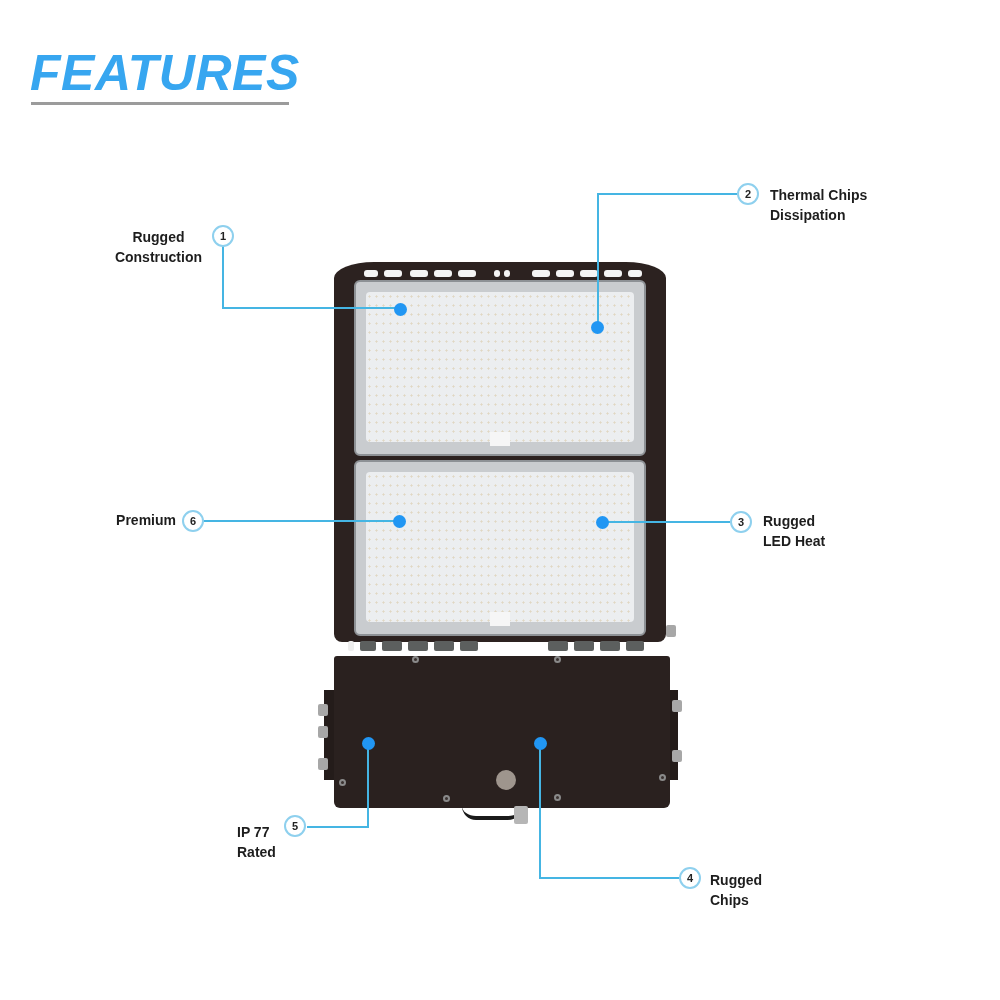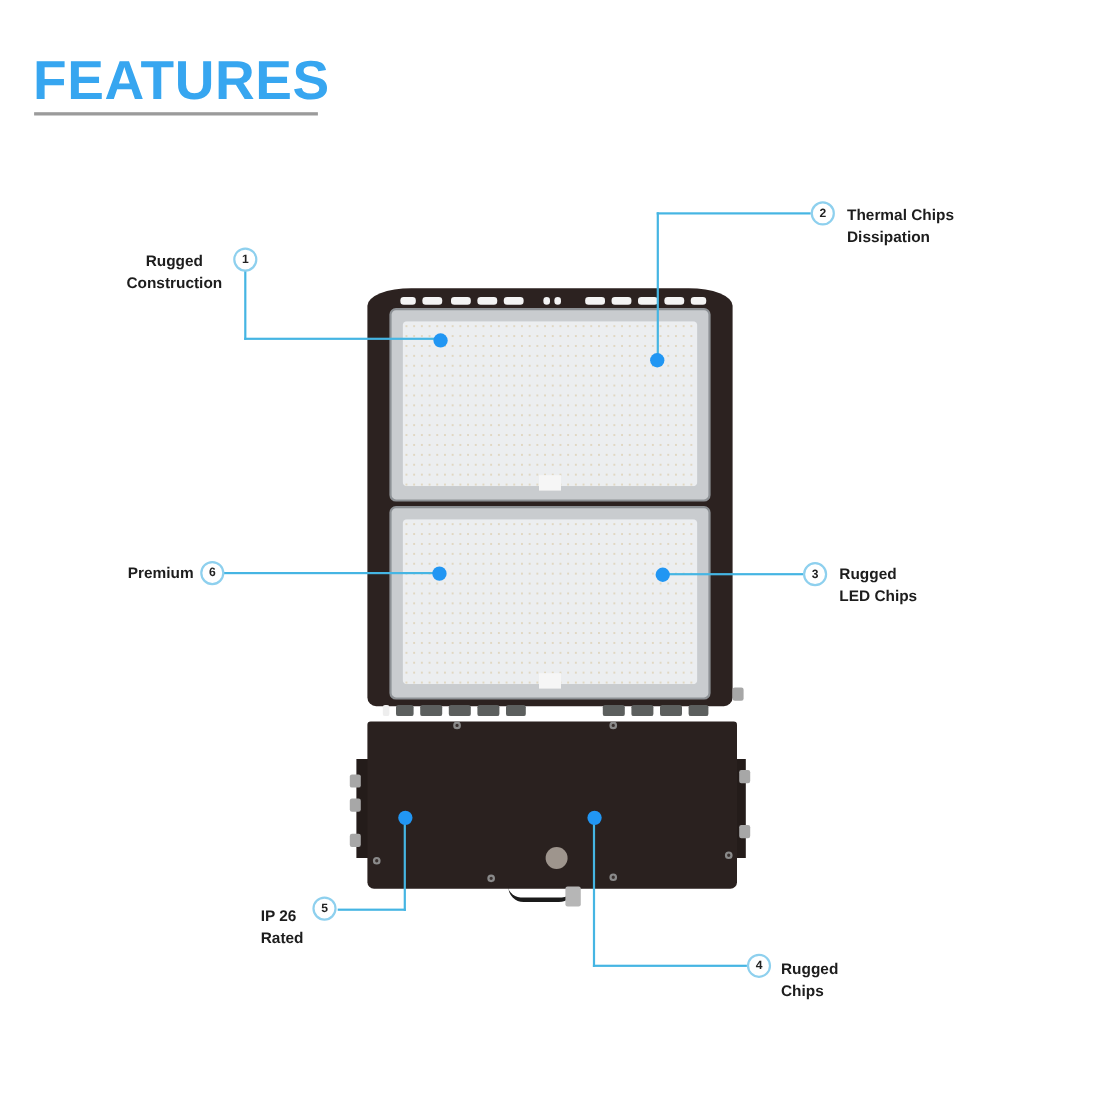--- a/index.html
+++ b/index.html
@@ -3,20 +3,21 @@
 <meta charset="utf-8">
 <style>
   * { box-sizing: border-box; margin: 0; padding: 0; }
   html, body { width: 1000px; height: 1000px; background: #ffffff; overflow: hidden; }
   body { position: relative; font-family: "Liberation Sans", "DejaVu Sans", sans-serif; }
 
   .title {
     position: absolute; left: 30px; top: 44px;
     font-size: 50px; font-weight: 700; color: #37a6f0; letter-spacing: 0.5px;
     font-family: "Liberation Sans", sans-serif;
+    font-style: italic;
   }
   .title-underline {
     position: absolute; left: 31px; top: 102px; width: 258px; height: 3px; background: #9b9b9b;
   }
 
   
   .fixture { position: absolute; left: 0; top: 0; width: 1000px; height: 1000px; }
   .housing-top {
     position: absolute; left: 334px; top: 262px; width: 332px; height: 380px;
     background: #2c2220; border-radius: 40px 40px 8px 8px / 16px 16px 8px 8px;
@@ -160,42 +161,42 @@
     <div>Dissipation</div>
   </div>
 </div>
 
 <div>
   <div class="line" style="left:602px;top:521px;width:128px;height:2px"></div>
   <div class="dot" style="left:602px;top:522px"></div>
   <div class="badge" style="left:741px;top:522px">3</div>
   <div class="label" style="left:763px;top:511px">
     <div>Rugged</div>
-    <div>LED Chips</div>
+    <div>LED Heat</div>
   </div>
 </div>
 
 <div>
   <div class="line" style="left:539px;top:743px;width:2px;height:136px"></div>
   <div class="line" style="left:539px;top:877px;width:140px;height:2px"></div>
   <div class="dot" style="left:540px;top:743px"></div>
   <div class="badge" style="left:690px;top:878px">4</div>
   <div class="label" style="left:710px;top:870px">
     <div>Rugged</div>
     <div>Chips</div>
   </div>
 </div>
 
 <div>
   <div class="line" style="left:367px;top:743px;width:2px;height:85px"></div>
   <div class="line" style="left:307px;top:826px;width:62px;height:2px"></div>
   <div class="dot" style="left:368px;top:743px"></div>
   <div class="badge" style="left:295px;top:826px">5</div>
   <div class="label" style="left:237px;top:822px">
-    <div>IP 26</div>
+    <div>IP 77</div>
     <div>Rated</div>
   </div>
 </div>
 
 <div>
   <div class="line" style="left:203px;top:520px;width:196px;height:2px"></div>
   <div class="dot" style="left:399px;top:521px"></div>
   <div class="badge" style="left:193px;top:521px">6</div>
   <div class="label right" style="right:824px;top:510px">Premium</div>
 </div>

